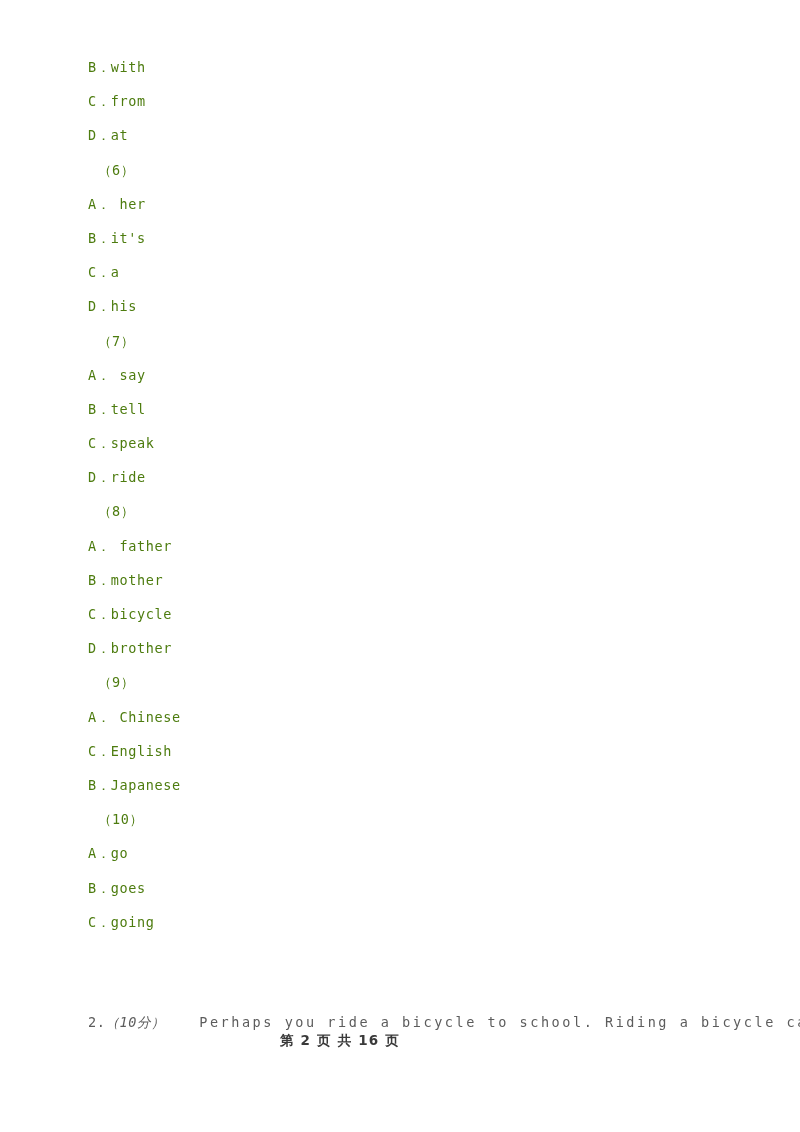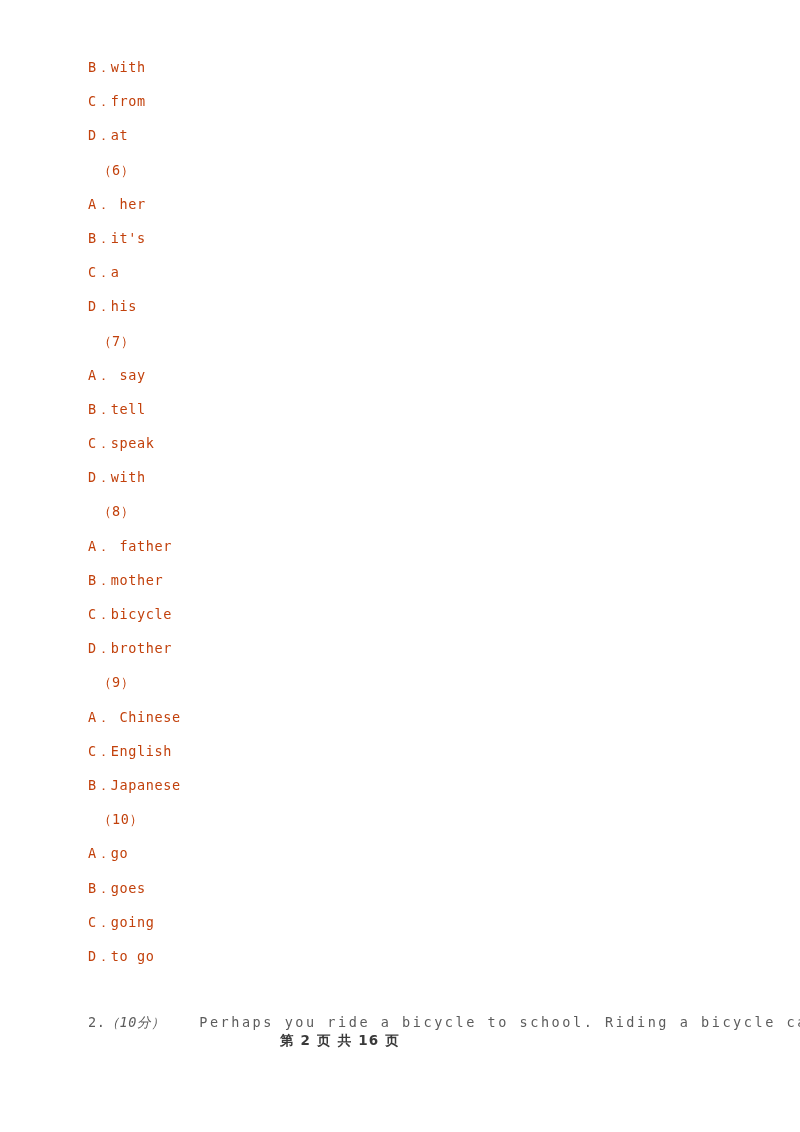--- a/index.html
+++ b/index.html
@@ -32,21 +32,21 @@
     top: 50px;
     width: 684px;
   }
 
   .line {
     height: 34.2px;
     line-height: 34.2px;
     font-size: 13.5px;
     letter-spacing: 0.6px;
     white-space: pre;
-    color: #c2410c;
+    color: #4d7c0f;
   }
 
   .opt {
     padding-left: 0px;
   }
 
   .qnum {
     padding-left: 10px;
     font-size: 13.5px;
   }
@@ -99,35 +99,34 @@
       <div class="line opt">D．at</div>
       <div class="line qnum">（6）</div>
       <div class="line opt">A． her</div>
       <div class="line opt">B．it's</div>
       <div class="line opt">C．a</div>
       <div class="line opt">D．his</div>
       <div class="line qnum">（7）</div>
       <div class="line opt">A． say</div>
       <div class="line opt">B．tell</div>
       <div class="line opt">C．speak</div>
-      <div class="line opt">D．with</div>
+      <div class="line opt">D．ride</div>
       <div class="line qnum">（8）</div>
       <div class="line opt">A． father</div>
       <div class="line opt">B．mother</div>
       <div class="line opt">C．bicycle</div>
       <div class="line opt">D．brother</div>
       <div class="line qnum">（9）</div>
       <div class="line opt">A． Chinese</div>
       <div class="line opt">C．English</div>
       <div class="line opt">B．Japanese</div>
       <div class="line qnum">（10）</div>
       <div class="line opt">A．go</div>
       <div class="line opt">B．goes</div>
       <div class="line opt">C．going</div>
-      <div class="line opt">D．to go</div>
     </div>
 
   <div id="para-line">
     <span class="pnum">2.</span><span class="pmarks">（10分）</span><span class="ptext">Perhaps you ride a bicycle to school. Riding a bicycle can be great fun. Do</span>
   </div>
 
   <div id="footer">第 2 页 共 16 页</div>
 
 </div>
 

